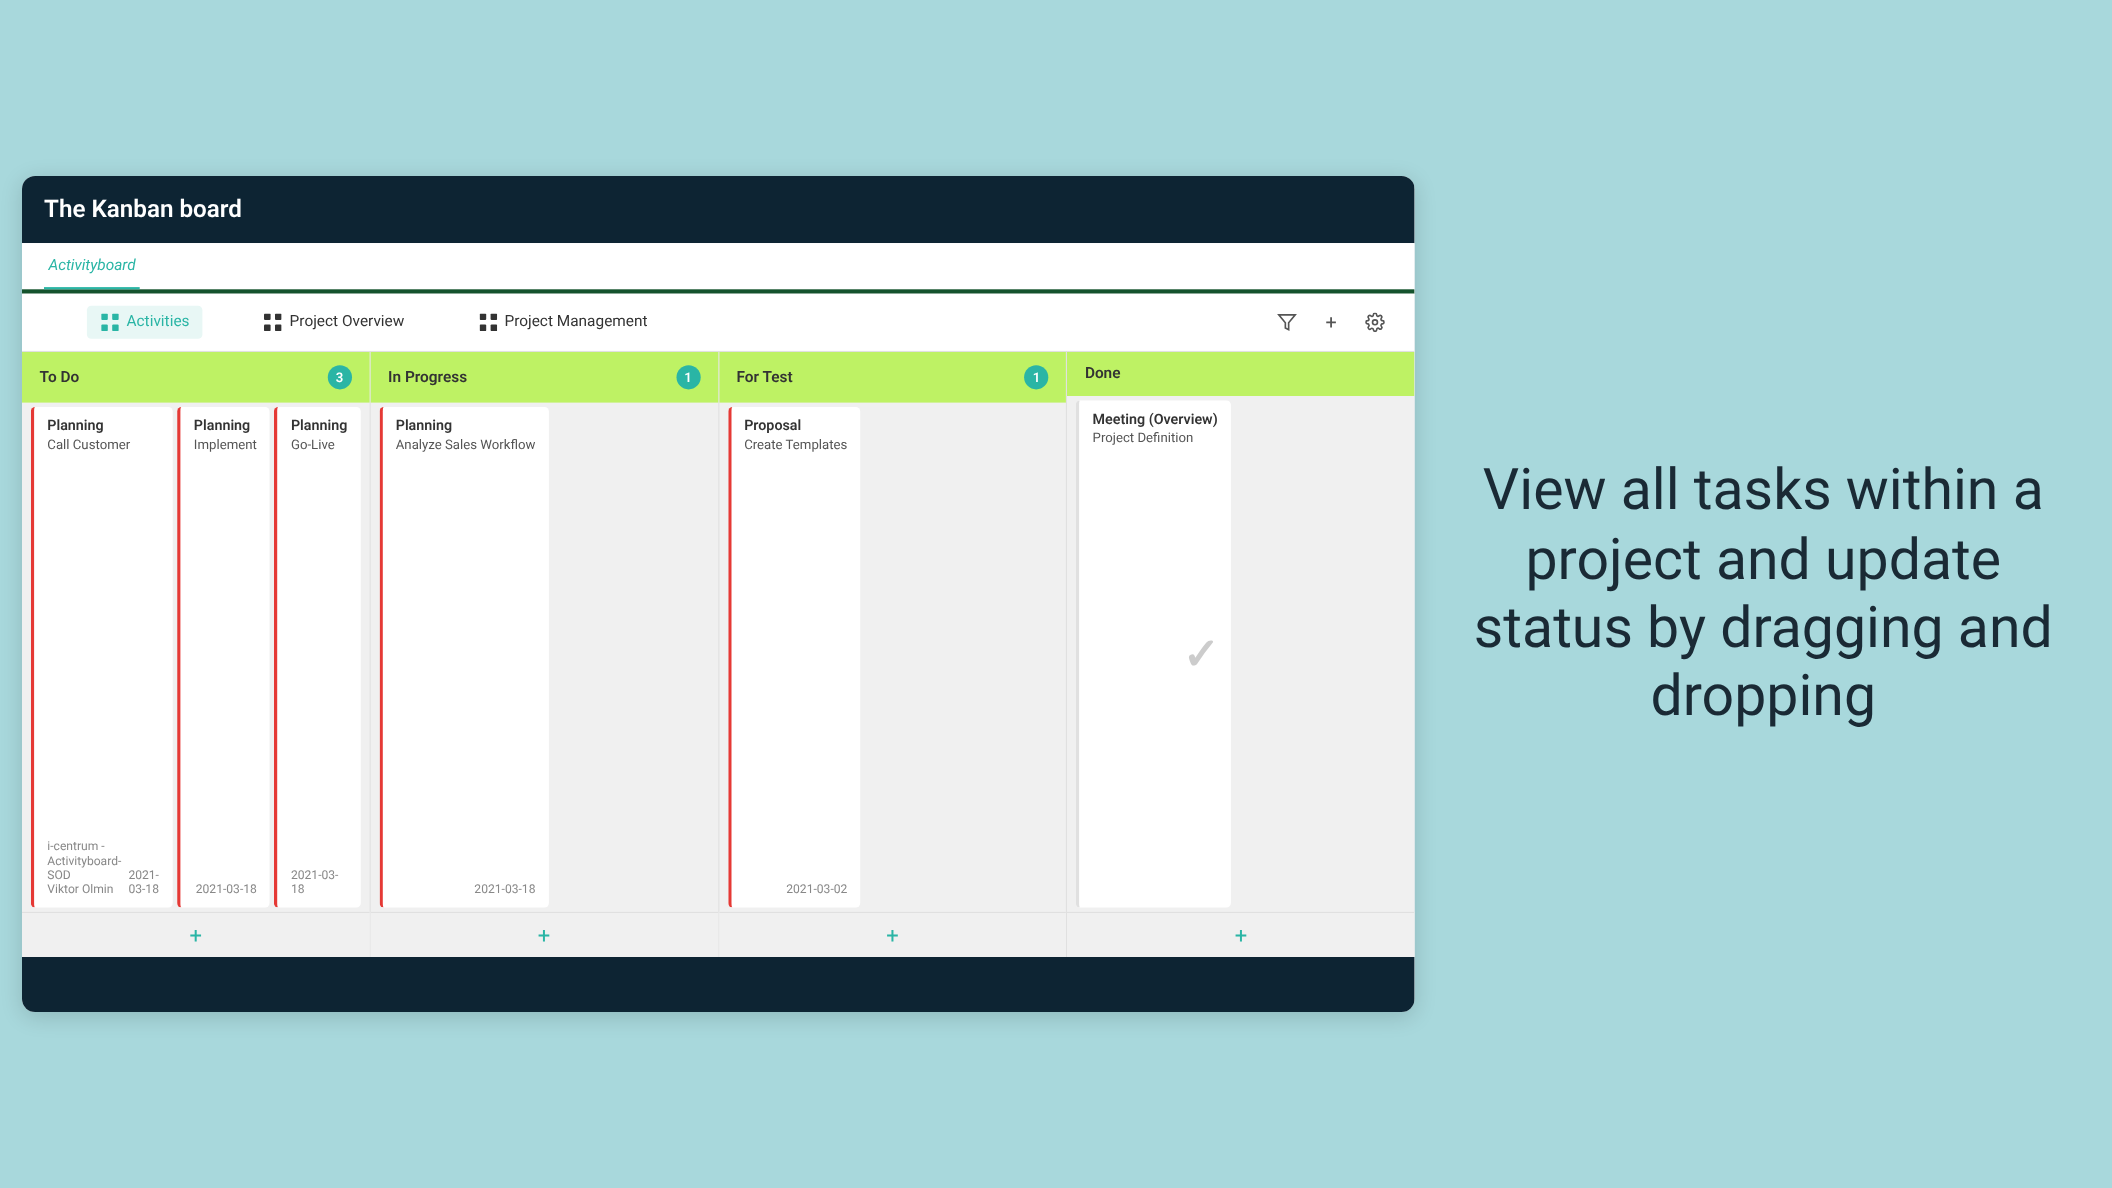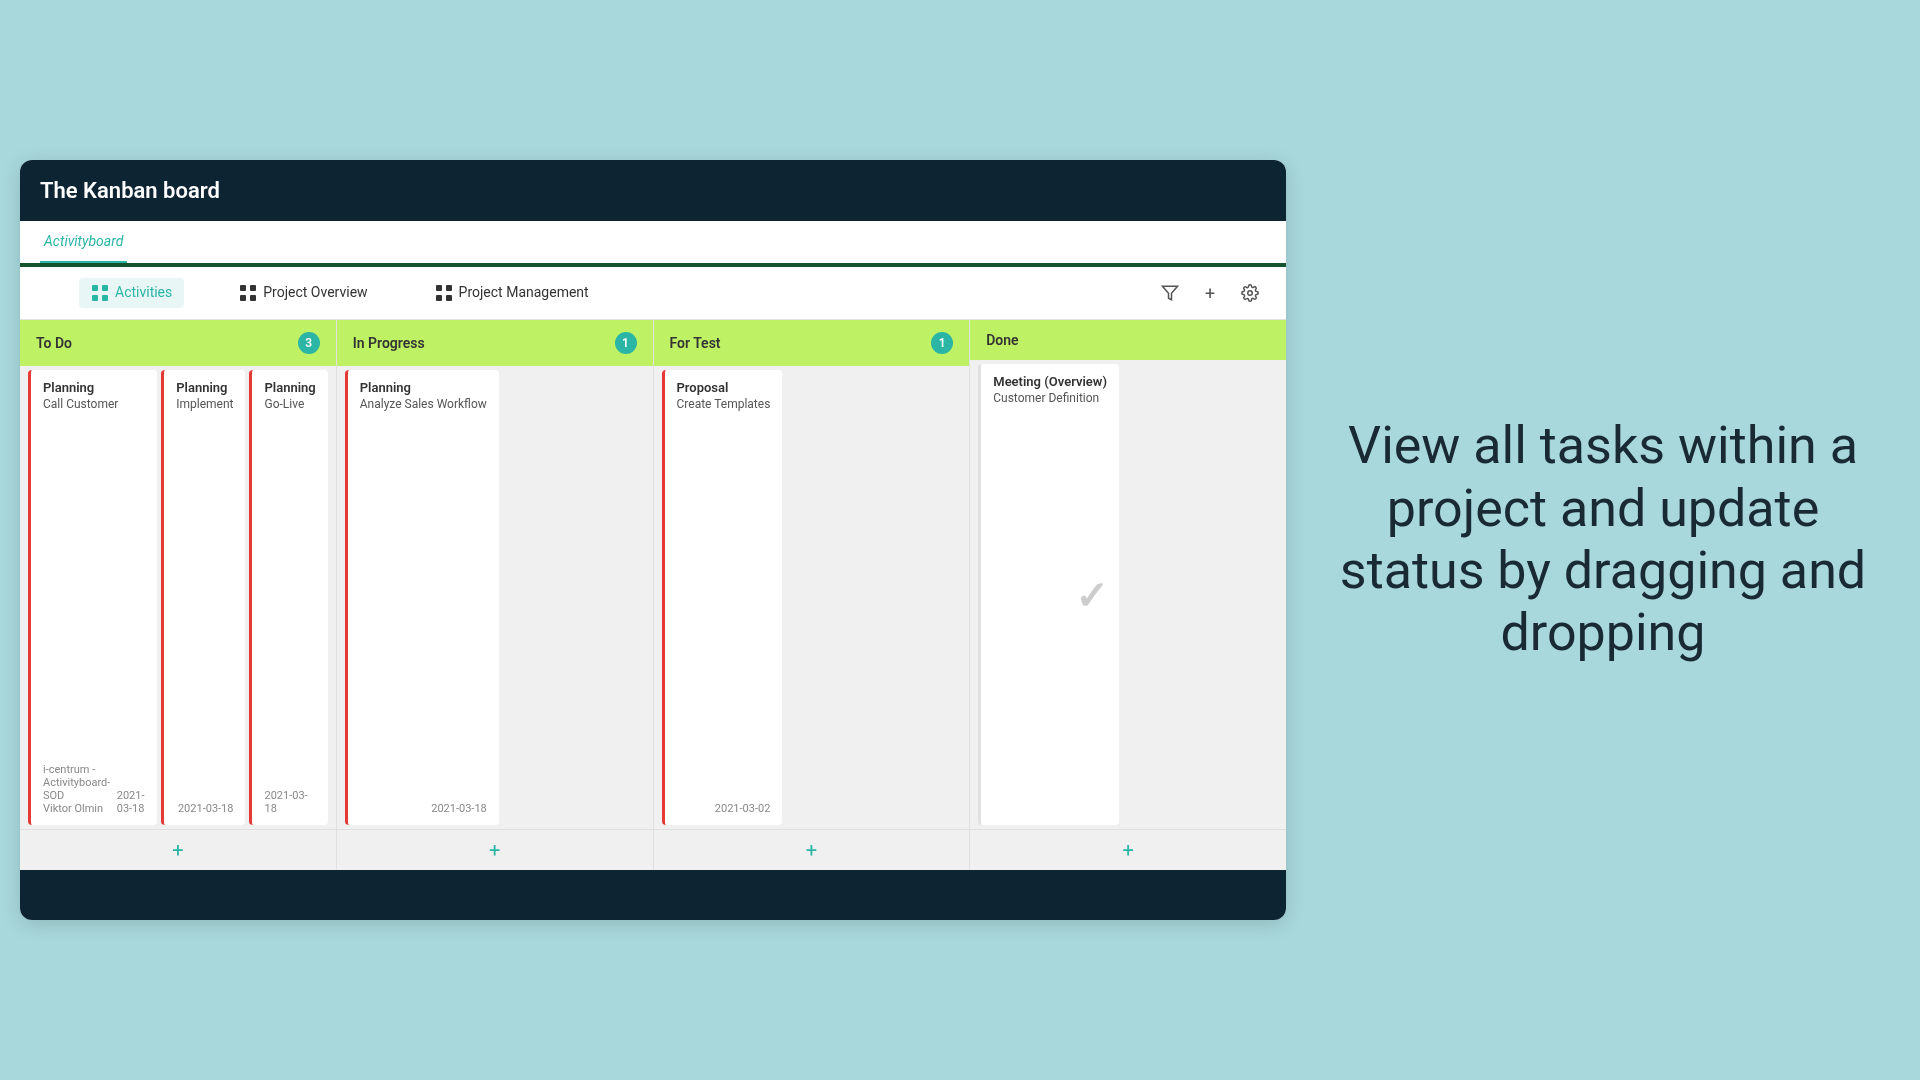--- a/index.html
+++ b/index.html
@@ -398,21 +398,21 @@
         </div>
         <div class="column-add-btn">+</div>
       </div>
       <div class="kanban-column">
         <div class="column-header">
           <span class="column-title">Done</span>
         </div>
         <div class="column-cards">
           <div class="kanban-card done">
             <div class="card-title">Meeting (Overview)</div>
-            <div class="card-subtitle">Customer Definition</div>
+            <div class="card-subtitle">Project Definition</div>
             <span class="done-checkmark">✓</span>
             <div class="card-footer">
               <span></span>
             </div>
           </div>
         </div>
         <div class="column-add-btn">+</div>
       </div>
     </div>
 

